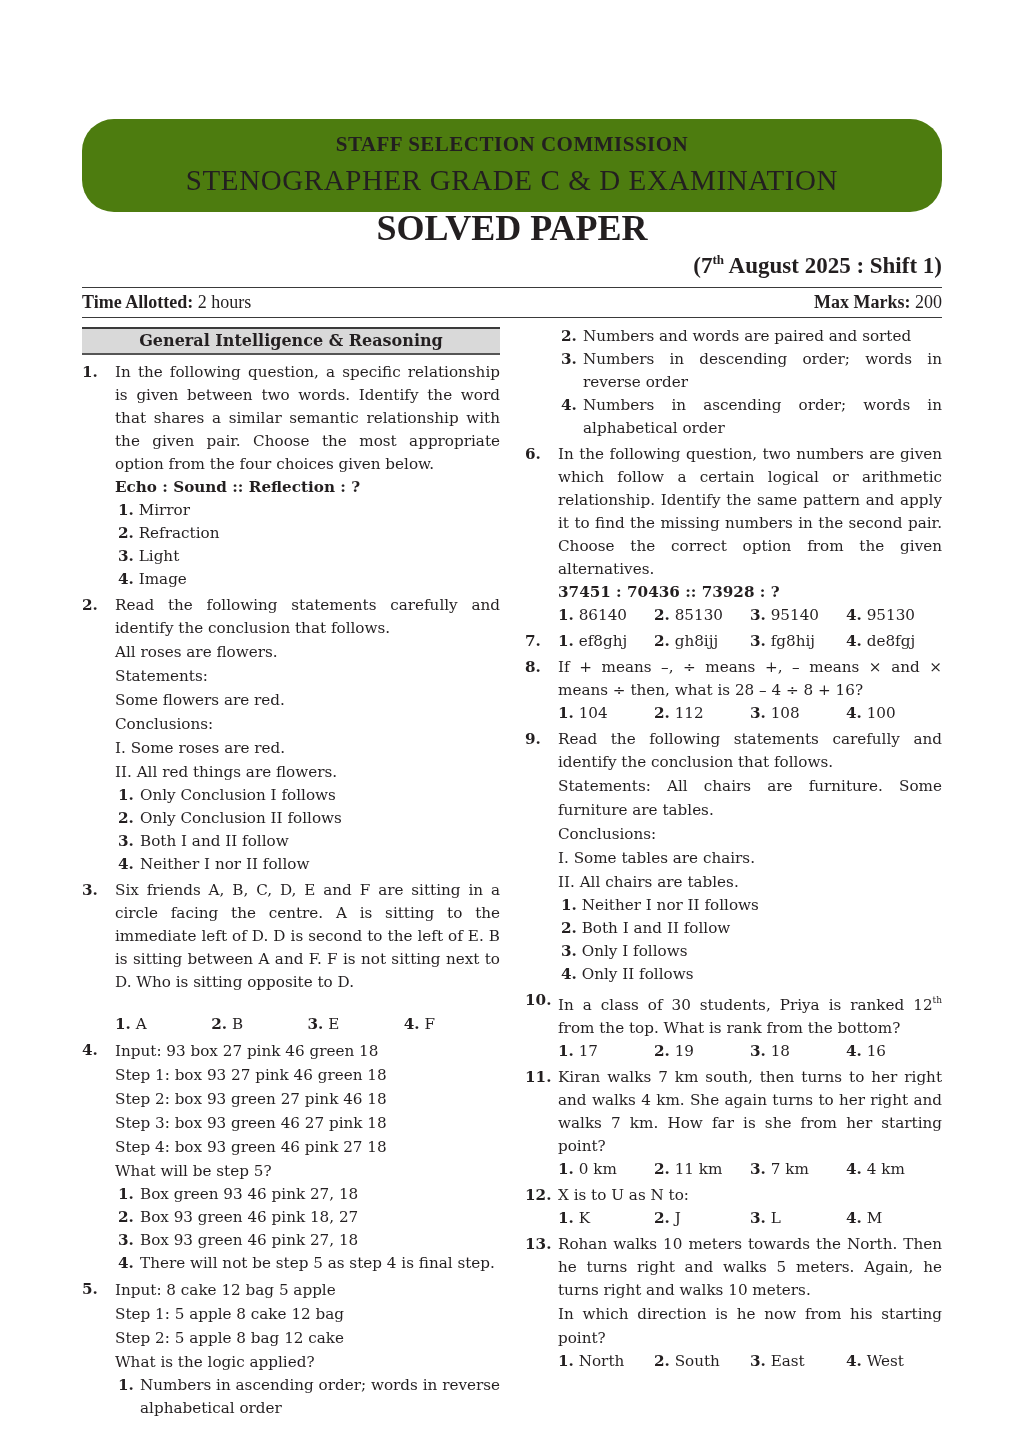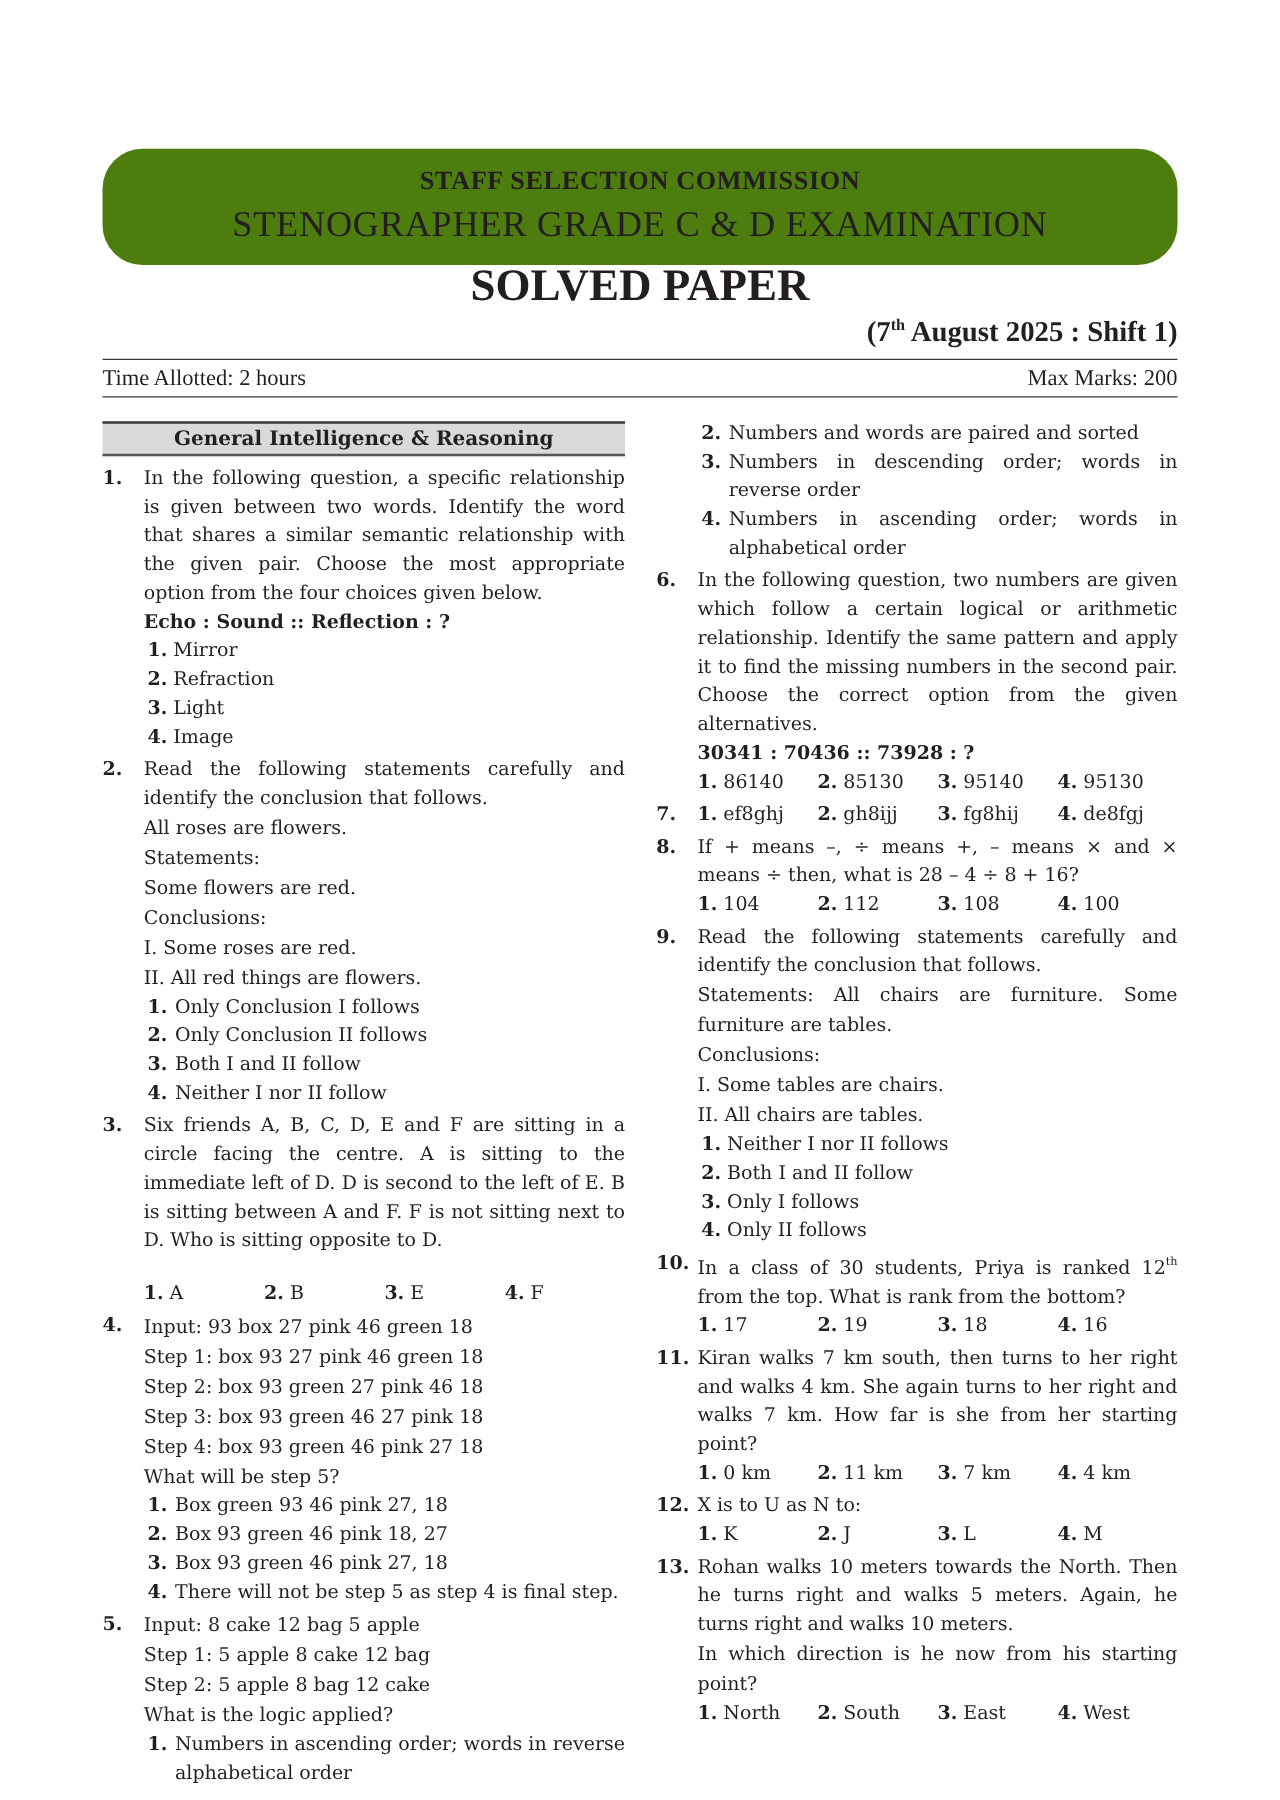--- a/index.html
+++ b/index.html
@@ -15,23 +15,23 @@
   .title { position: absolute; left: 0; right: 0; top: 207px; text-align: center;
            font-family: "Liberation Serif", serif; font-weight: bold; font-size: 36px; }
   .subtitle { position: absolute; right: 82px; top: 252px; font-family: "Liberation Serif", serif;
               font-weight: bold; font-size: 23px; }
   .subtitle sup { font-size: 13px; vertical-align: 9px; }
   .rule { position: absolute; left: 82px; width: 860px; height: 0; border-top: 1.5px solid #3a3a3a; }
   .meta { position: absolute; left: 82px; width: 860px; top: 292px; font-family: "Liberation Serif", serif;
           font-size: 18px; }
   .meta .left { position: absolute; left: 0; }
   .meta .right { position: absolute; right: 0; }
-  .meta b { font-weight: normal; }
-
-  .col { position: absolute; top: 335px; font-size: 15.2px; line-height: 23px; }
+  .meta b { font-weight: bold; }
+
+  .col { position: absolute; top: 325px; font-size: 15.2px; line-height: 23px; }
   .col.left { left: 82px; width: 418px; }
   .col.right { left: 525px; width: 417px; }
 
   .section-head { background: #d9d9d9; border-top: 2px solid #3b3b3b; border-bottom: 2.5px solid #555;
                   text-align: center; font-weight: bold; font-size: 16px; line-height: 24px;
                   margin-top: 2px; margin-bottom: 6px; }
   .q { position: relative; padding-left: 33px; margin-bottom: 3px; }
   .q .num { position: absolute; left: 0; top: 0; font-weight: bold; font-family: "DejaVu Serif", serif; }
   .q p { margin: 0; text-align: justify; }
   .q .boldline { font-weight: bold; margin: 0; }
@@ -136,21 +136,21 @@
     <div class="optlist">
       <div class="opt"><b>2.</b><span>Numbers and words are paired and sorted</span></div>
       <div class="opt"><b>3.</b><span>Numbers in descending order; words in reverse order</span></div>
       <div class="opt"><b>4.</b><span>Numbers in ascending order; words in alphabetical order</span></div>
     </div>
   </div>
 
   <div class="q">
     <span class="num">6.</span>
     <p>In the following question, two numbers are given which follow a certain logical or arithmetic relationship. Identify the same pattern and apply it to find the missing numbers in the second pair. Choose the correct option from the given alternatives.</p>
-    <p class="boldline">30341 : 70436 :: 73928 : ?</p>
+    <p class="boldline">37451 : 70436 :: 73928 : ?</p>
     <div class="opts4">
       <div class="opt"><b>1.</b><span> 86140</span></div>
       <div class="opt"><b>2.</b><span>  85130</span></div>
       <div class="opt"><b>3.</b><span> 95140</span></div>
       <div class="opt"><b>4.</b><span> 95130</span></div>
     </div>
   </div>
 
   <div class="q">
     <span class="num">7.</span>

